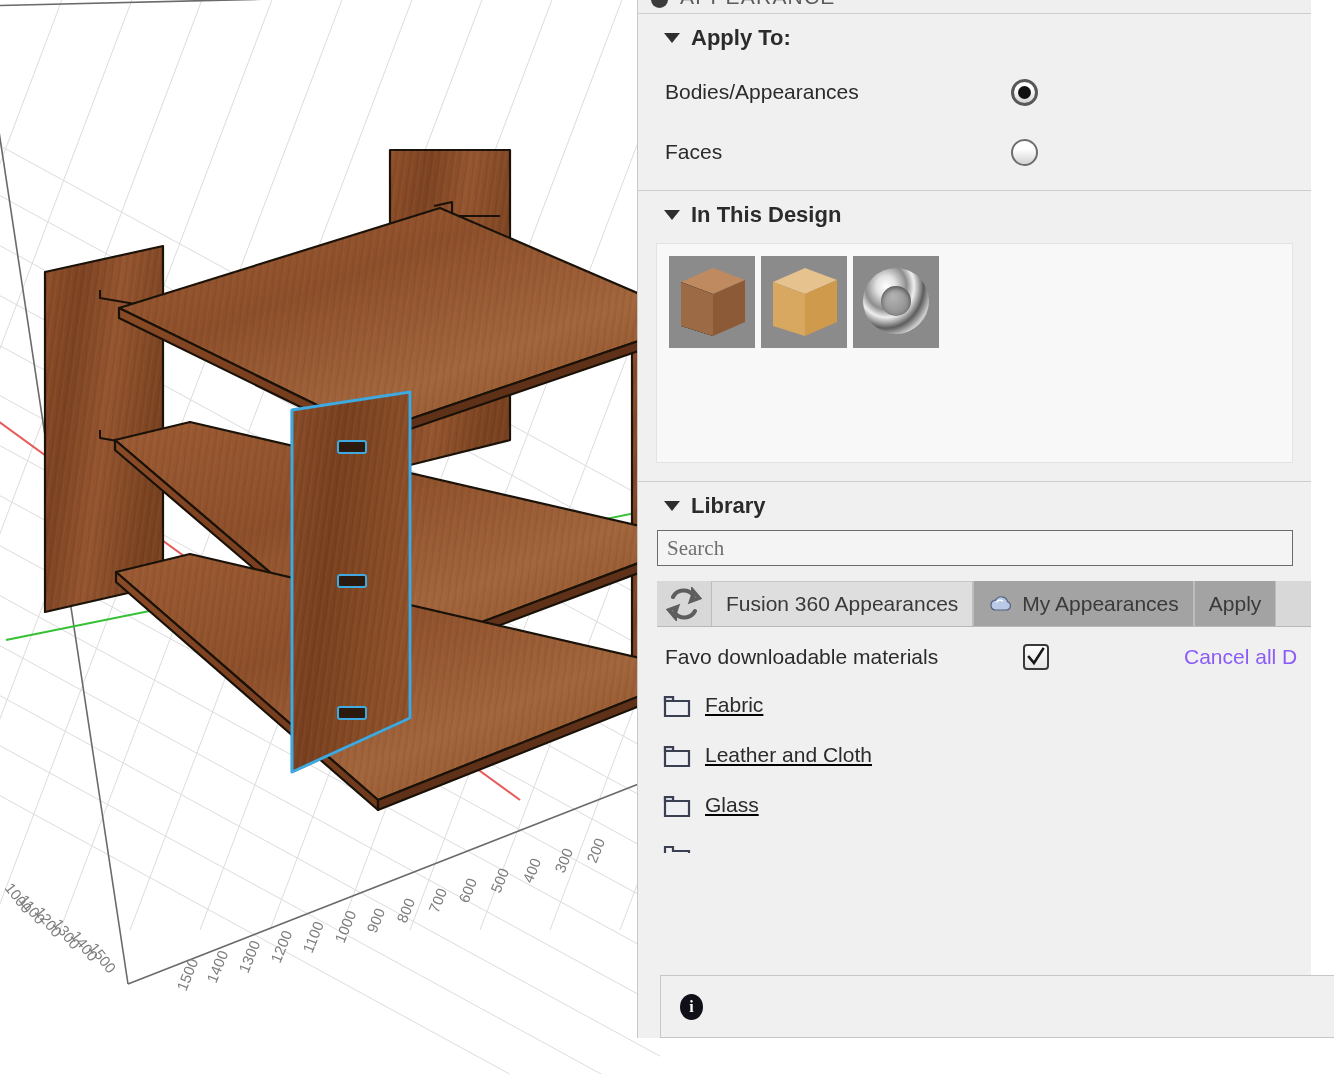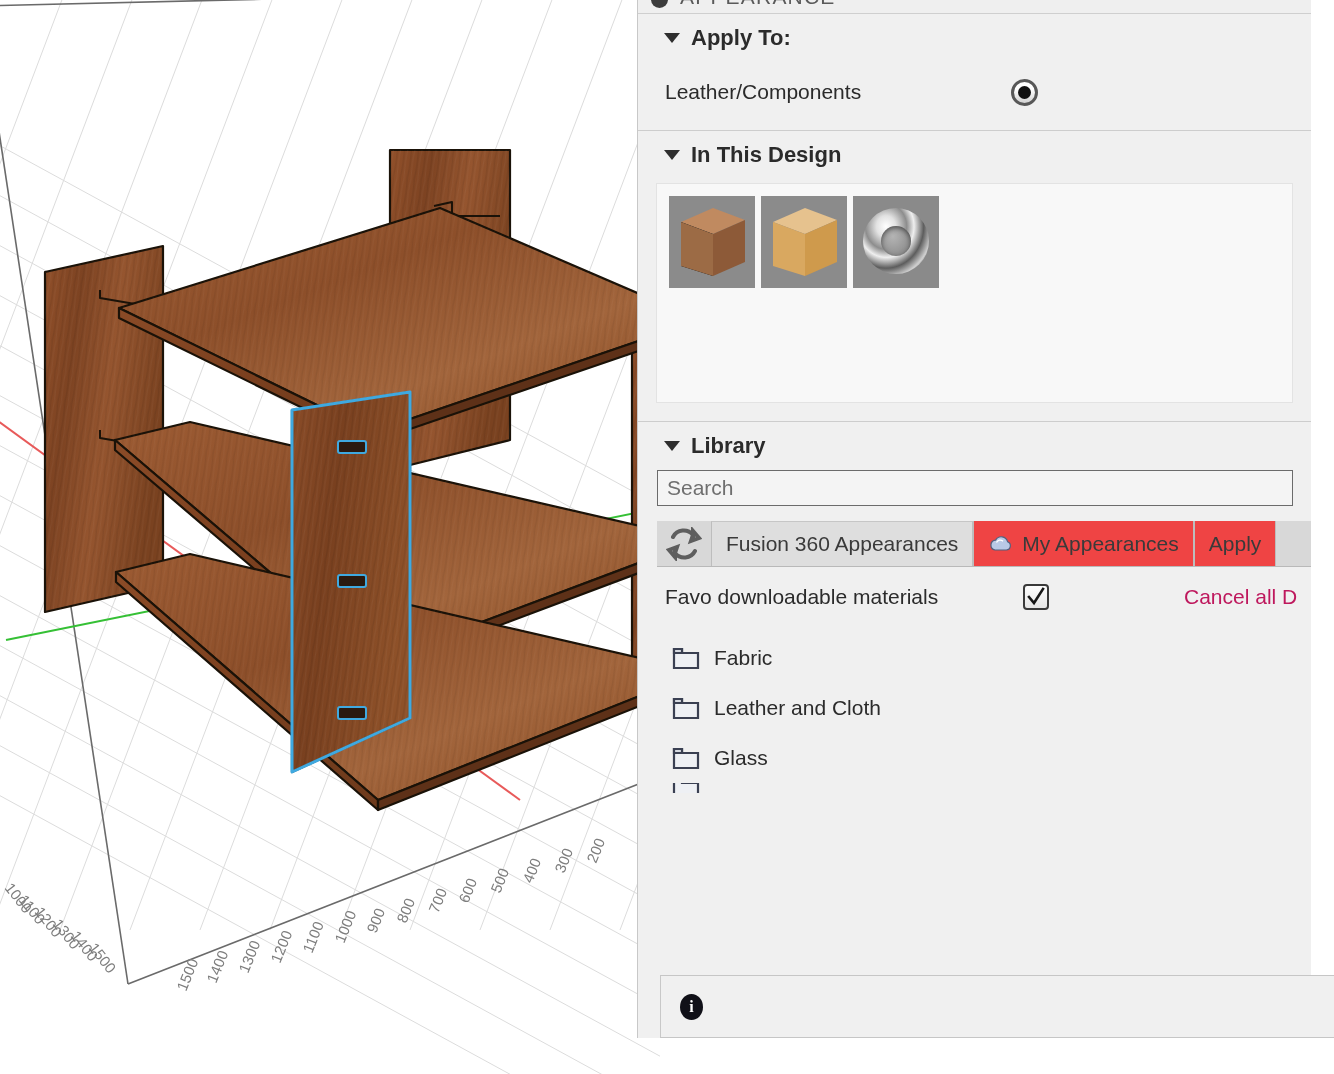--- a/index.html
+++ b/index.html
@@ -116,21 +116,21 @@
     background: radial-gradient(ellipse at 40% 35%, #b4b4b4 0%, #9a9a9a 50%, #7d7d7d 100%);
     box-shadow: inset 0 2px 5px rgba(0,0,0,.5);
   }
 
   
   .search-wrap { padding: 0 18px 0 19px; }
   .search-box {
     width: 100%; height: 36px;
     border: 1px solid #6b6b6b;
     background: #f4f4f4;
-    font-family: Liberation Sans, sans-serif;
+    font-family: Liberation Serif, serif;
     font-size: 21px;
     color: #2b2b2b;
     padding: 0 9px;
     outline: none;
   }
   .search-box::placeholder { color: #6f6f6f; }
 
   .tabbar {
     margin: 15px 0 0 19px;
     height: 46px;
@@ -141,48 +141,49 @@
   .refresh-btn {
     width: 54px; display:flex; align-items:center; justify-content:center;
     cursor: default;
   }
   .tab {
     display: flex; align-items: center; gap: 8px;
     padding: 0 14px;
     font-size: 21px; color: #3a3a3a;
     border-left: 1px solid #bdbdbd;
     border-right: 1px solid #bdbdbd;
-    background: #ef4444;
+    background: #a3a3a3;
     white-space: nowrap;
   }
   .tab.active { background: #dedede; border-top: 1px solid #c6c6c6; }
 
   .dl-row {
     position: relative;
     height: 60px;
     display: flex; align-items: center;
   }
   .dl-label { position:absolute; left: 27px; font-size: 21px; color:#2b2b2b; }
   .checkbox {
     position:absolute; left: 385px;
     width: 26px; height: 26px;
     border: 2px solid #3a3a3a; border-radius: 4px;
     background: linear-gradient(to bottom, #fdfdfd, #e6e6e6);
     display:flex; align-items:center; justify-content:center;
   }
   .cancel-dl {
     position:absolute; left: 546px;
-    font-size: 21px; color: #be185d; white-space: nowrap;
+    font-size: 21px; color: #8b5cf6; white-space: nowrap;
   }
 
   .folder-list { padding-top: 6px; }
   .folder-item {
-    display: flex; align-items: center;
+    display: flex; 
     height: 50px;
-    padding-left: 34px;
+    padding-left: 25px;
+    text-decoration: underline;
   }
   .folder-label { font-size: 21px; color: #2b2b2b; margin-left: 14px; }
   .folder-partial { height: 10px; overflow: hidden; }
 
   
   #statusbar {
     position: absolute; left: 660px; top: 975px;
     width: 674px; height: 63px;
     background: #f0f0f0;
     border-top: 1px solid #c6c6c6;
@@ -379,26 +380,30 @@
       <div class="pt-text">APPEARANCE</div>
     </div>
 
     <div class="section">
       <div class="sec-head">
         <span class="caret"></span>
         <span class="sec-title">Apply To:</span>
       </div>
 
       <div class="apply-row">
-        <span class="apply-label">Leather/Components</span>
+        <span class="apply-label">Bodies/Appearances</span>
         <span class="radio checked">
           <span class="dot"></span>
         </span>
       </div>
 
+      <div class="apply-row">
+        <span class="apply-label">Faces</span>
+        <span class="radio"></span>
+      </div>
       <div style="height:8px"></div>
     </div>
 
     <div class="section">
       <div class="sec-head">
         <span class="caret"></span>
         <span class="sec-title">In This Design</span>
       </div>
 
       <div class="swatch-tray">

